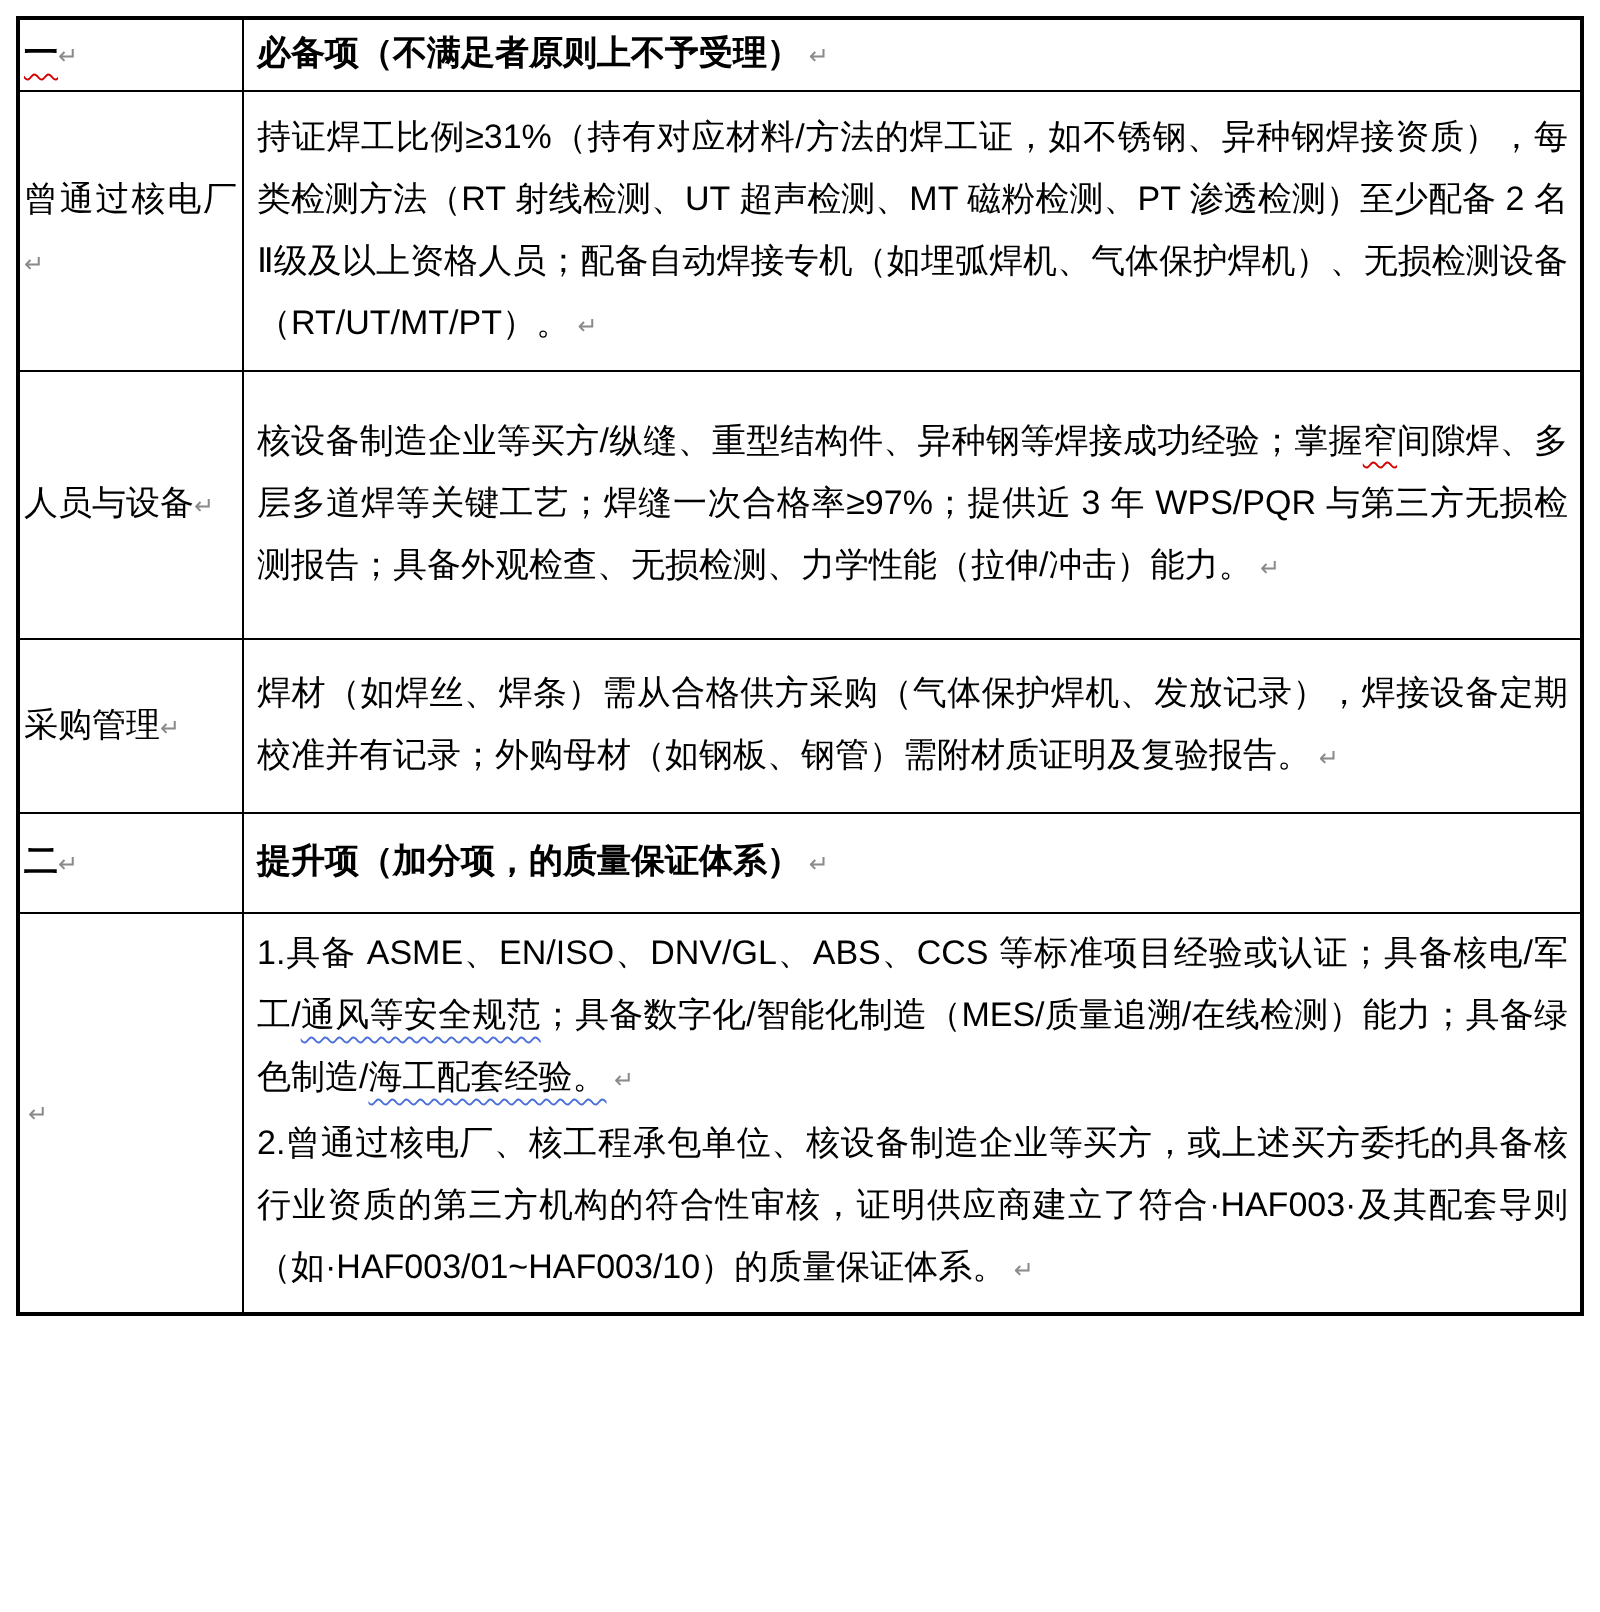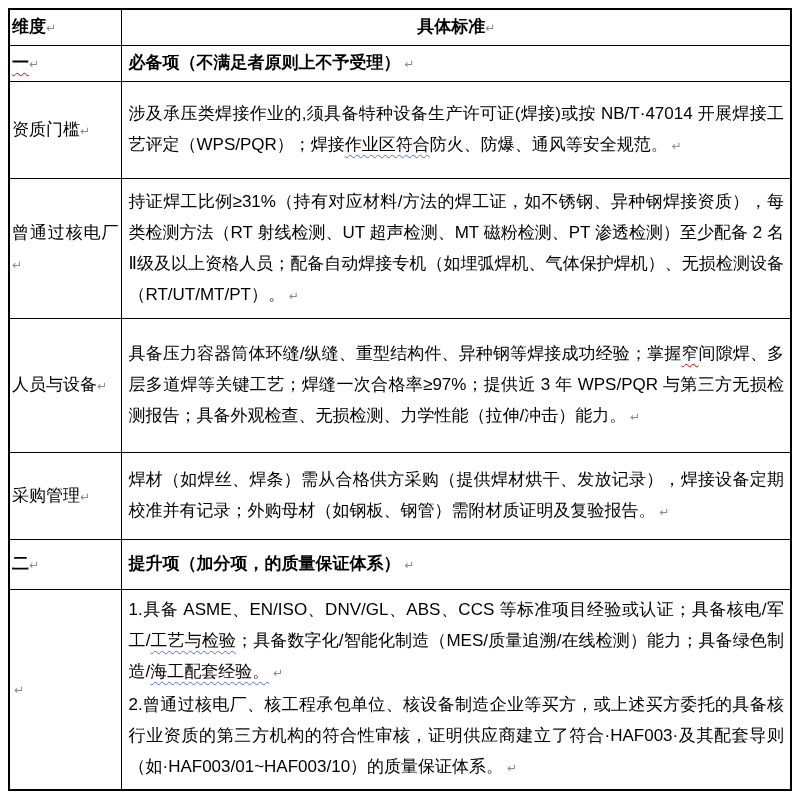--- a/index.html
+++ b/index.html
@@ -71,80 +71,64 @@
 </head>
 <body>
 
 <div class="doc">
   <table class="criteria">
     <colgroup>
       <col style="width:112px">
       <col>
     </colgroup>
     <tbody>
-      <tr class="r-header bold">
-        <td class="dim">
-            <div class="para"><span>维度</span><span class="pmark">↵</span></div>
-          </td>
-        <td class="std center">
-            <div class="para"><span>具体标准</span><span class="pmark">↵</span></div>
-          </td>
-      </tr>
       <tr class="r-s1 bold">
         <td class="dim">
             <div class="para"><span class="sq-red">一</span><span class="pmark">↵</span></div>
           </td>
         <td class="std">
             <div class="para"><span>必备项（不满足者原则上不予受理）</span><span class="pmark"> ↵</span></div>
-          </td>
-      </tr>
-      <tr class="r-qual">
-        <td class="dim">
-            <div class="para"><span>资质门槛</span><span class="pmark">↵</span></div>
-          </td>
-        <td class="std">
-            <div class="para"><span>涉及承压类焊接作业的,须具备特种设备生产许可证(焊接)或按 NB/T·47014 开展焊接工艺评定（WPS/PQR）；焊接</span><span class="sq-blue">作业区符合</span><span>防火、防爆、通风等安全规范。</span><span class="pmark"> ↵</span></div>
           </td>
       </tr>
       <tr class="r-pe">
         <td class="dim">
             <div class="para"><span>曾通过核电厂</span><span class="pmark">↵</span></div>
           </td>
         <td class="std">
             <div class="para"><span>持证焊工比例≥31%（持有对应材料/方法的焊工证，如不锈钢、异种钢焊接资质），每类检测方法（RT 射线检测、UT 超声检测、MT 磁粉检测、PT 渗透检测）至少配备 2 名Ⅱ级及以上资格人员；配备自动焊接专机（如埋弧焊机、气体保护焊机）、无损检测设备（RT/UT/MT/PT）。</span><span class="pmark"> ↵</span></div>
           </td>
       </tr>
       <tr class="r-pi">
         <td class="dim">
             <div class="para"><span>人员与设备</span><span class="pmark">↵</span></div>
           </td>
         <td class="std">
-            <div class="para"><span>具备压力容器筒体环缝/纵缝、重型结构件、异种钢等焊接成功经验；掌握</span><span class="sq-red">窄</span><span>间隙焊、多层多道焊等关键工艺；焊缝一次合格率≥97%；提供近 3 年 WPS/PQR 与第三方无损检测报告；具备外观检查、无损检测、力学性能（拉伸/冲击）能力。</span><span class="pmark"> ↵</span></div>
+            <div class="para"><span>核设备制造企业等买方/纵缝、重型结构件、异种钢等焊接成功经验；掌握</span><span class="sq-red">窄</span><span>间隙焊、多层多道焊等关键工艺；焊缝一次合格率≥97%；提供近 3 年 WPS/PQR 与第三方无损检测报告；具备外观检查、无损检测、力学性能（拉伸/冲击）能力。</span><span class="pmark"> ↵</span></div>
           </td>
       </tr>
       <tr class="r-pm">
         <td class="dim">
             <div class="para"><span>采购管理</span><span class="pmark">↵</span></div>
           </td>
         <td class="std">
-            <div class="para"><span>焊材（如焊丝、焊条）需从合格供方采购（提供焊材烘干、发放记录），焊接设备定期校准并有记录；外购母材（如钢板、钢管）需附材质证明及复验报告。</span><span class="pmark"> ↵</span></div>
+            <div class="para"><span>焊材（如焊丝、焊条）需从合格供方采购（气体保护焊机、发放记录），焊接设备定期校准并有记录；外购母材（如钢板、钢管）需附材质证明及复验报告。</span><span class="pmark"> ↵</span></div>
           </td>
       </tr>
       <tr class="r-s2 bold">
         <td class="dim">
             <div class="para"><span>二</span><span class="pmark">↵</span></div>
           </td>
         <td class="std">
             <div class="para"><span>提升项（加分项，的质量保证体系）</span><span class="pmark"> ↵</span></div>
           </td>
       </tr>
       <tr class="r-en">
         <td class="dim empty-dim">
             <div class="para"><span class="pmark">↵</span></div>
           </td>
         <td class="std">
-            <div class="para"><span>1.具备 ASME、EN/ISO、DNV/GL、ABS、CCS 等标准项目经验或认证；具备核电/军工/</span><span class="sq-blue">工艺与检验</span><span>；具备数字化/智能化制造（MES/质量追溯/在线检测）能力；具备绿色制造/</span><span class="sq-blue">海工配套经验。</span><span class="pmark"> ↵</span></div>
+            <div class="para"><span>1.具备 ASME、EN/ISO、DNV/GL、ABS、CCS 等标准项目经验或认证；具备核电/军工/</span><span class="sq-blue">通风等安全规范</span><span>；具备数字化/智能化制造（MES/质量追溯/在线检测）能力；具备绿色制造/</span><span class="sq-blue">海工配套经验。</span><span class="pmark"> ↵</span></div>
             <div class="para"><span>2.曾通过核电厂、核工程承包单位、核设备制造企业等买方，或上述买方委托的具备核行业资质的第三方机构的符合性审核，证明供应商建立了符合·HAF003·及其配套导则（如·HAF003/01~HAF003/10）的质量保证体系。</span><span class="pmark"> ↵</span></div>
           </td>
       </tr>
     </tbody>
   </table>
 </div>
 
 </body></html>

